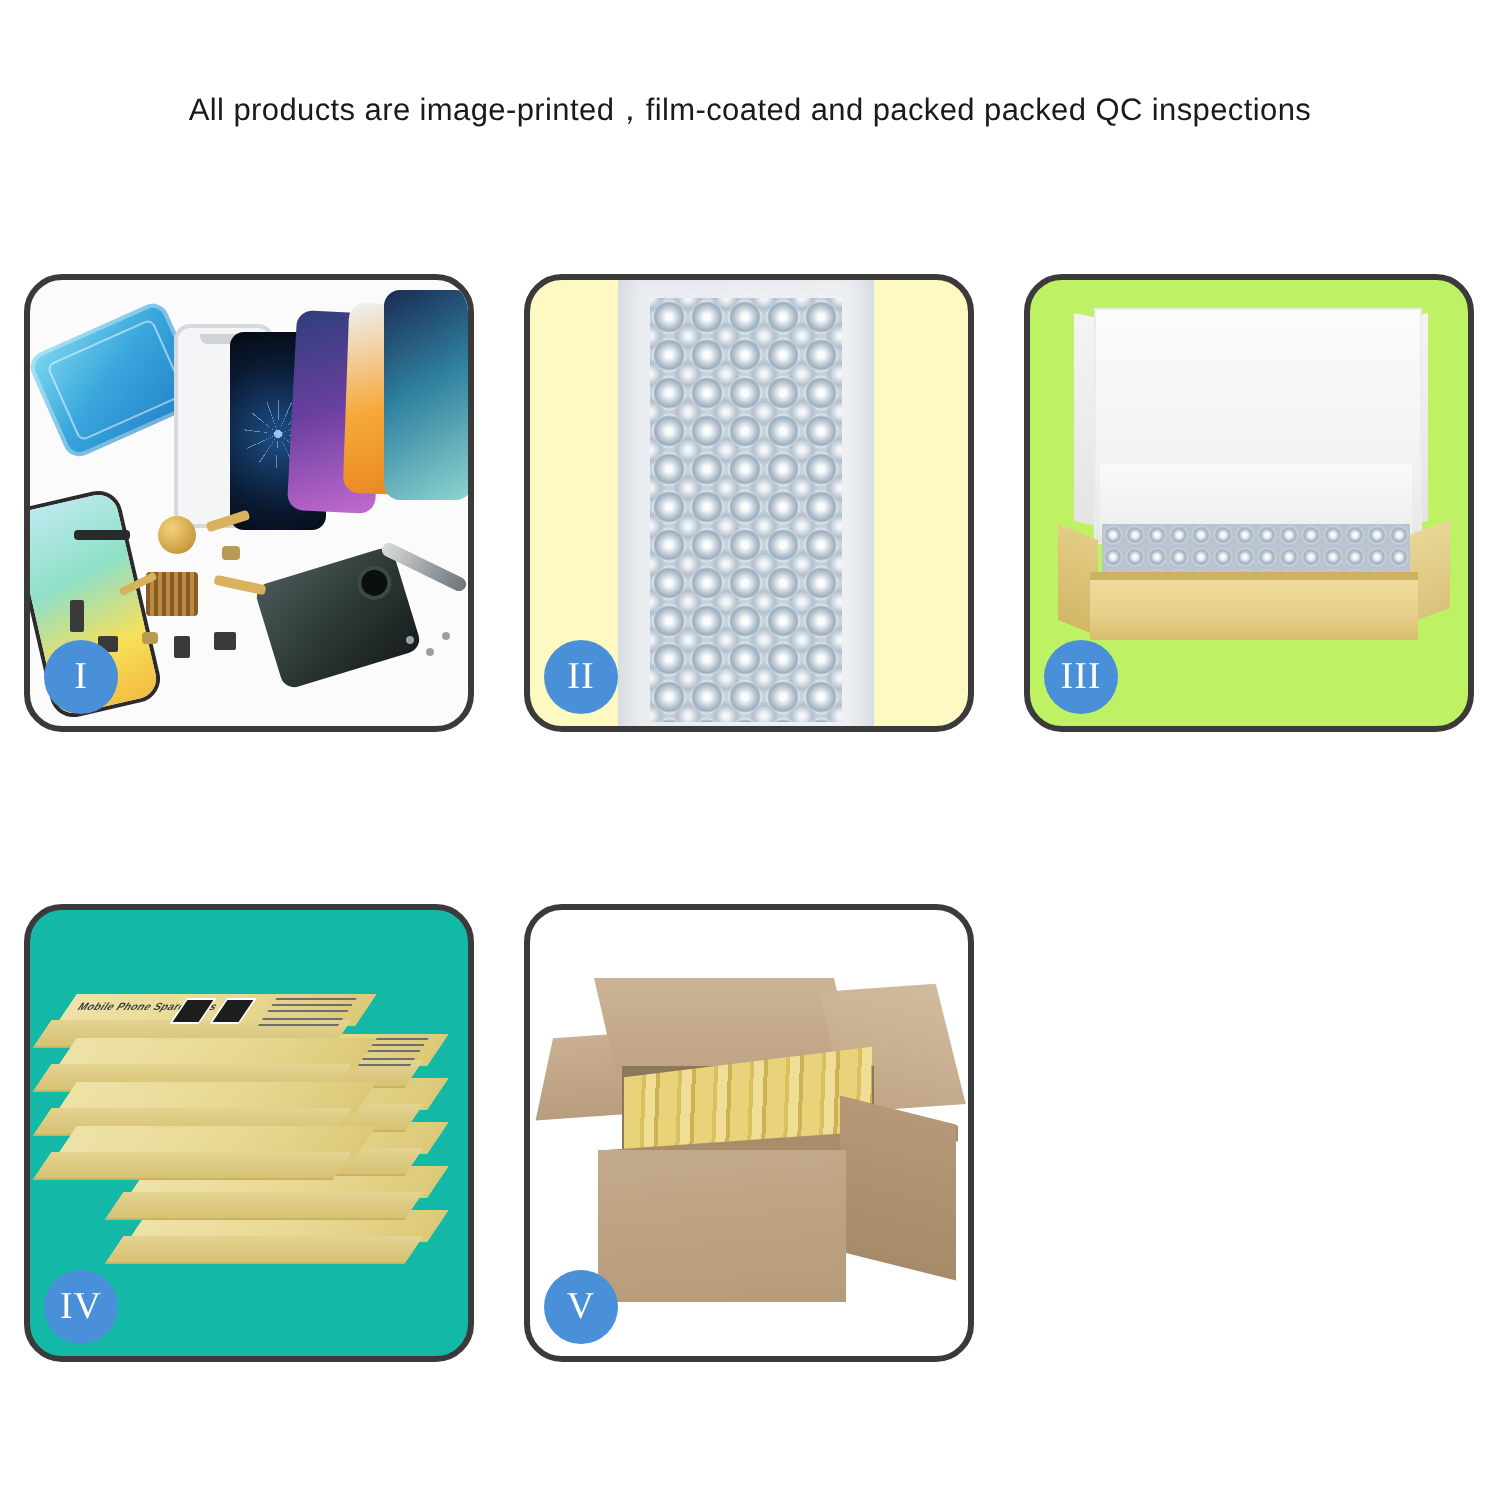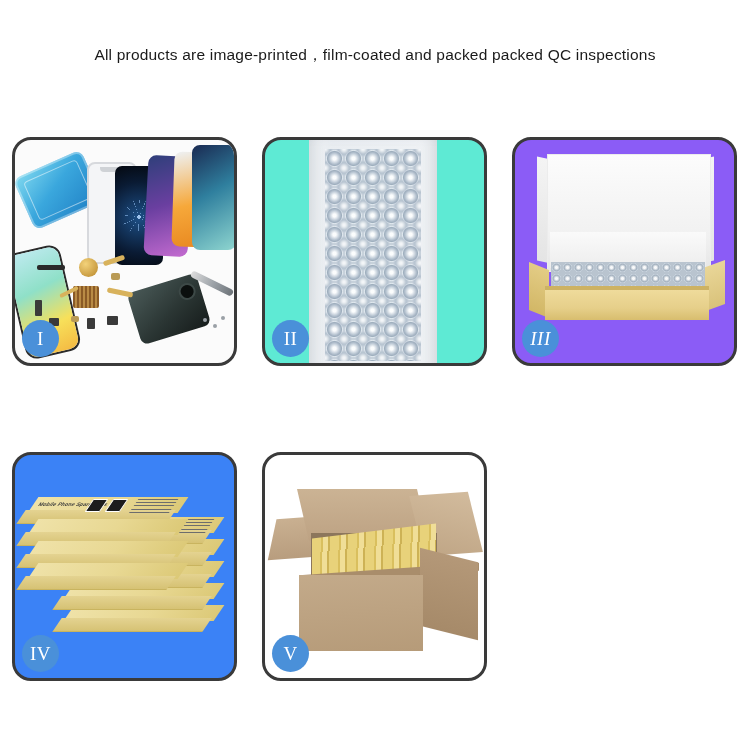--- a/index.html
+++ b/index.html
@@ -134,21 +134,21 @@
   .bar{position:absolute;left:22px;top:125px;width:28px;height:5px;background:#2a2a2a;border-radius:2px;}
   .driver{
     position:absolute;left:174px;top:140px;width:46px;height:7px;
     background:linear-gradient(90deg,#dcdcdc 0%,#9aa0a6 55%,#6d7378 100%);
     border-radius:4px;transform:rotate(26deg);
   }
   .screw{position:absolute;width:4px;height:4px;border-radius:50%;background:#9aa0a6;}
   .sm{position:absolute;background:#3a3a3a;border-radius:1px;}
 
   
-  .p2{background:#5eead4;}
+  .p2{background:#fef9c3;}
   .pouch{
     position:absolute;left:44px;top:0;width:128px;height:229px;
     background:linear-gradient(90deg,#f2f4f6 0%,#e9edf1 18%,#eef1f4 82%,#f2f4f6 100%);
   }
   .bubbles{
     position:absolute;left:16px;top:9px;width:96px;height:212px;
     background:
       radial-gradient(circle at 50% 50%,rgba(255,255,255,.95) 0 12%,
         rgba(176,190,205,.55) 38%,rgba(140,158,176,.75) 52%,rgba(226,233,240,.9) 60%,transparent 66%);
     background-size:19px 19px;
@@ -162,21 +162,21 @@
         rgba(150,168,186,.45) 40%,transparent 58%);
     background-size:19px 19px;background-position:9.5px 9.5px;
   }
   .pouch-seal{
     position:absolute;left:0;top:0;width:128px;height:229px;
     box-shadow:inset 14px 0 16px -12px rgba(120,135,150,.35),
                inset -14px 0 16px -12px rgba(120,135,150,.35);
   }
 
   
-  .p3{background:#8b5cf6;font-style:italic;}
+  .p3{background:#bef264;}
   .b3-lid{
     position:absolute;left:32px;top:14px;width:162px;height:116px;
     background:linear-gradient(180deg,#fcfcfc 0%,#f1f1f1 70%,#e6e6e6 100%);
     border:1px solid #ececec;
   }
   .b3-lid-l{
     position:absolute;left:22px;top:18px;width:14px;height:104px;
     background:linear-gradient(180deg,#f4f4f4,#e4e4e4);transform:skewY(12deg);
   }
   .b3-lid-r{
@@ -207,21 +207,21 @@
     position:absolute;left:188px;top:124px;width:22px;height:44px;
     background:linear-gradient(180deg,#e9d698,#d9c27a);
     transform:skewY(-20deg);
   }
   .b3-rim{
     position:absolute;left:30px;top:146px;width:164px;height:5px;
     background:#cdb263;
   }
 
   
-  .p4{background:#3b82f6;text-align:right;}
+  .p4{background:#14b8a6;text-align:right;}
   .stack{position:absolute;left:4px;top:18px;width:214px;height:196px;}
   .sbox{position:absolute;width:150px;height:26px;}
   .sbox .top{
     position:absolute;left:0;top:0;width:150px;height:16px;
     background:linear-gradient(100deg,#efe2a8 0%,#e8d893 55%,#dcc977 100%);
     transform:skewX(-34deg);
   }
   .sbox .side{
     position:absolute;left:-12px;top:13px;width:150px;height:13px;
     background:linear-gradient(180deg,#e4d391 0%,#d6c274 100%);

